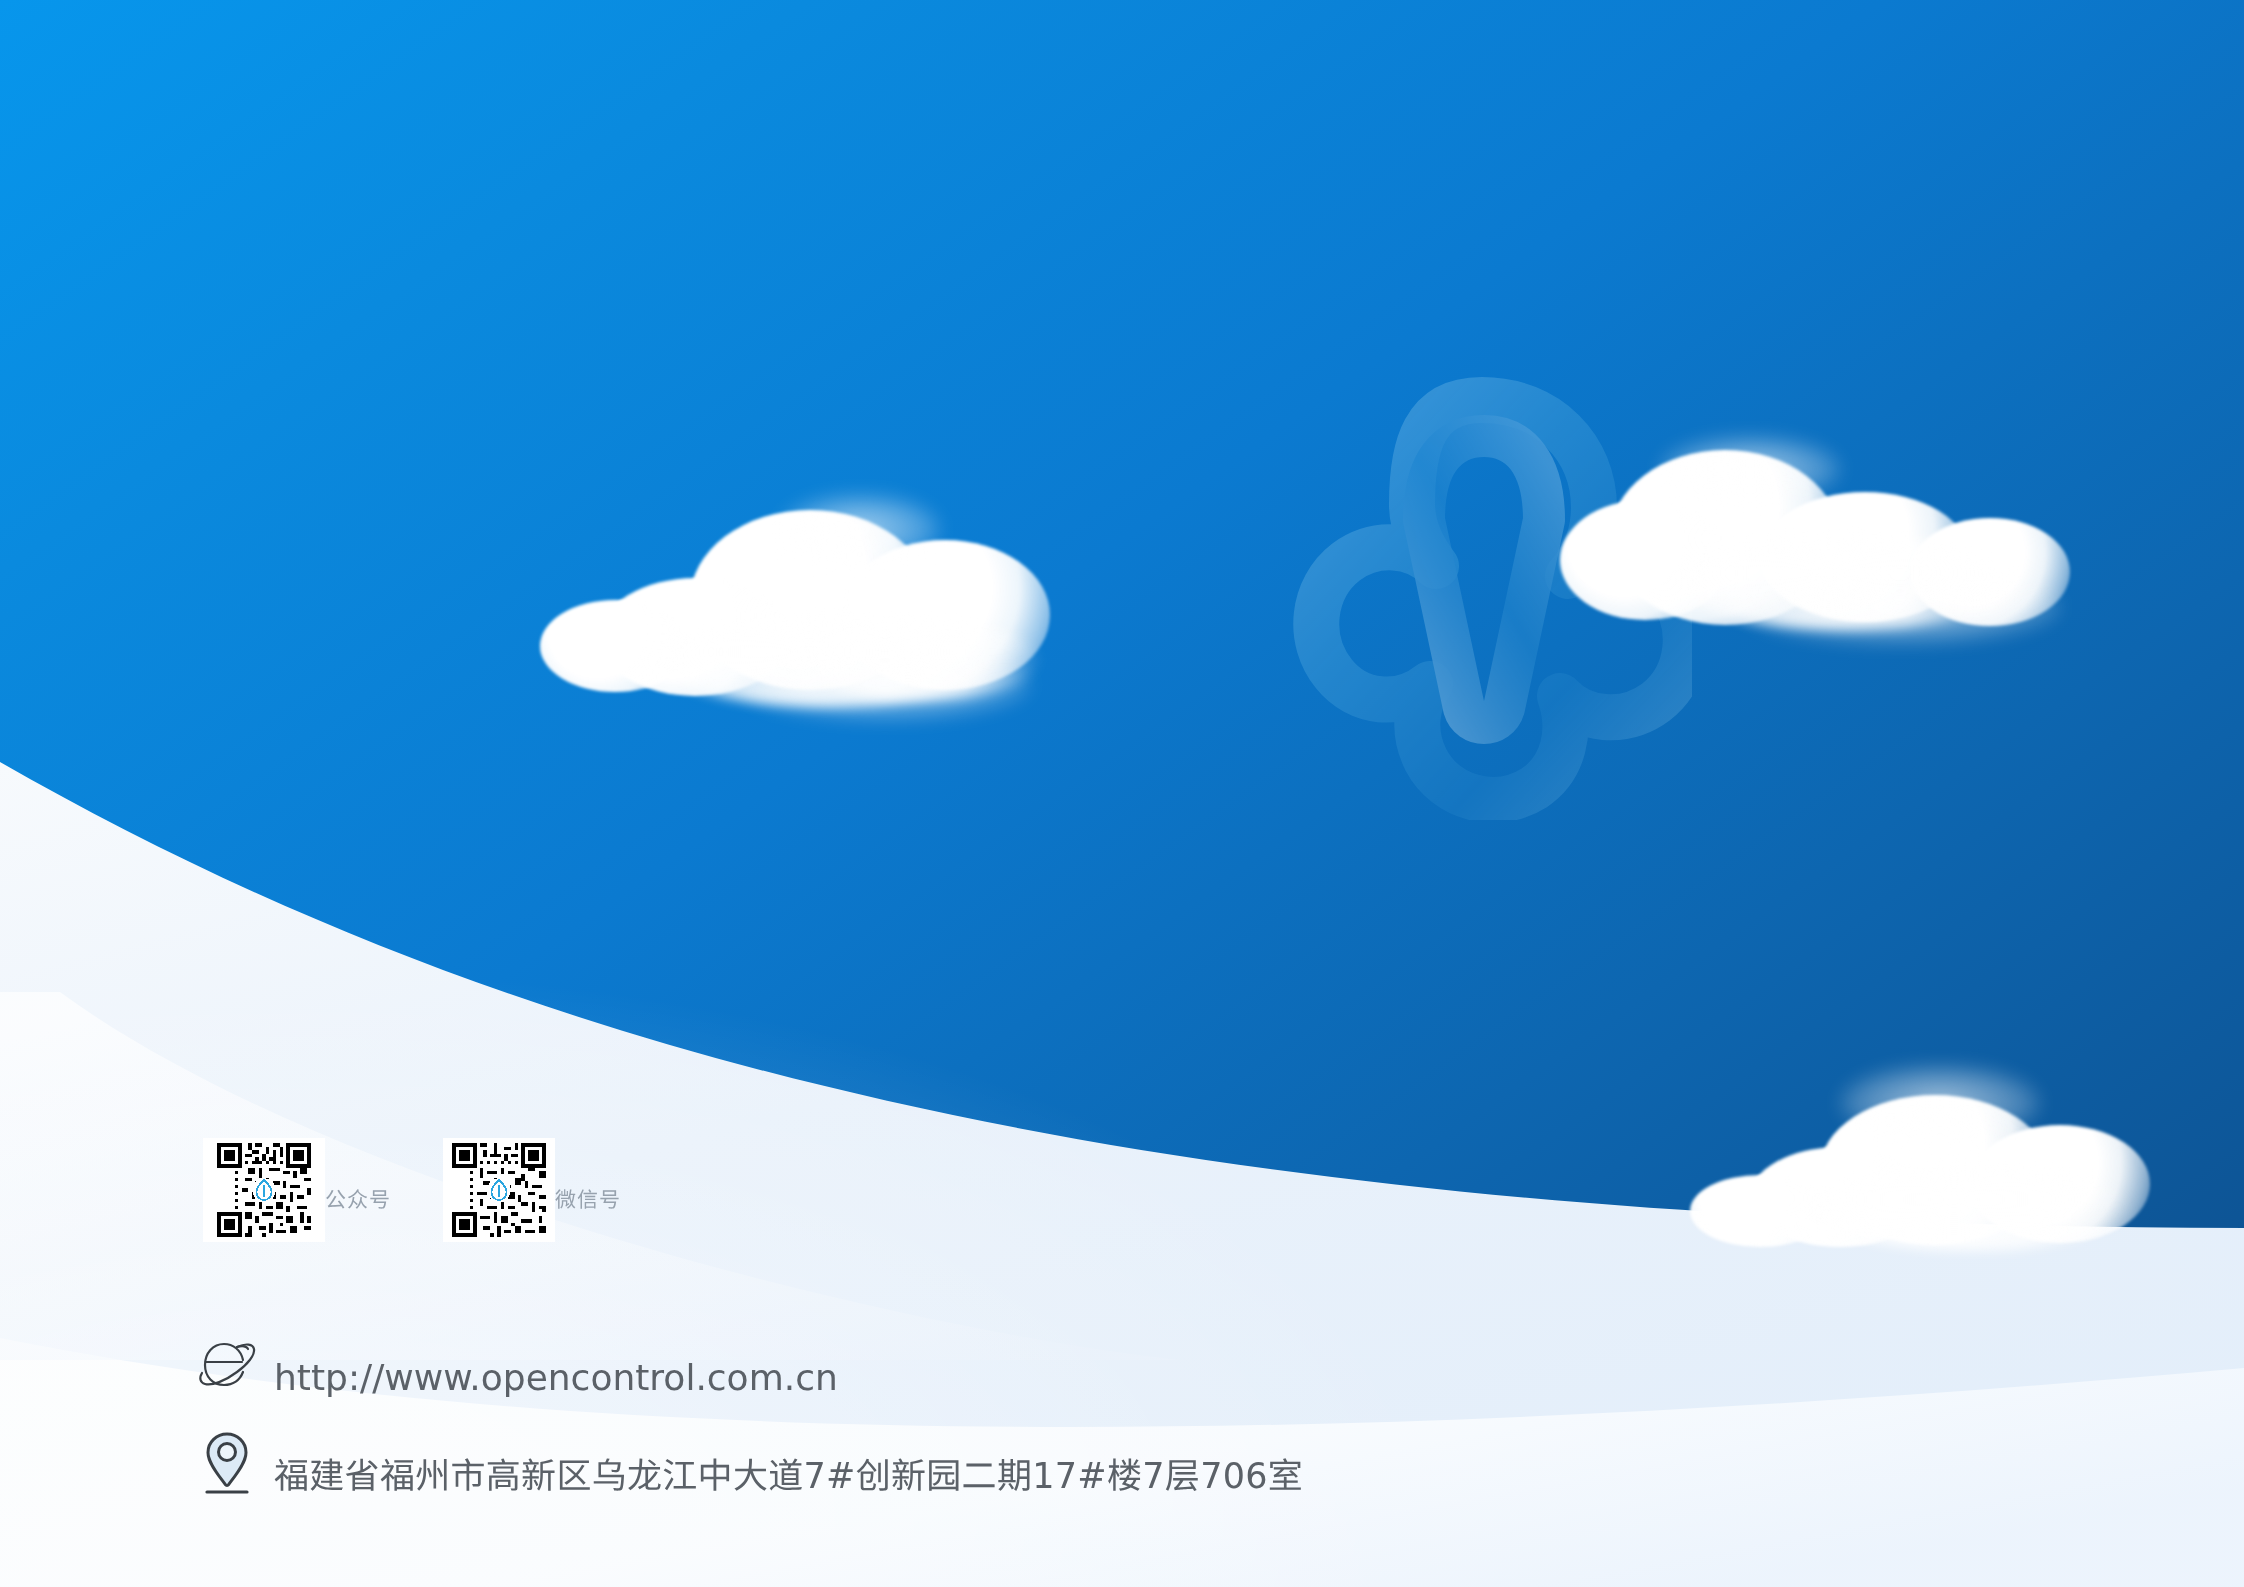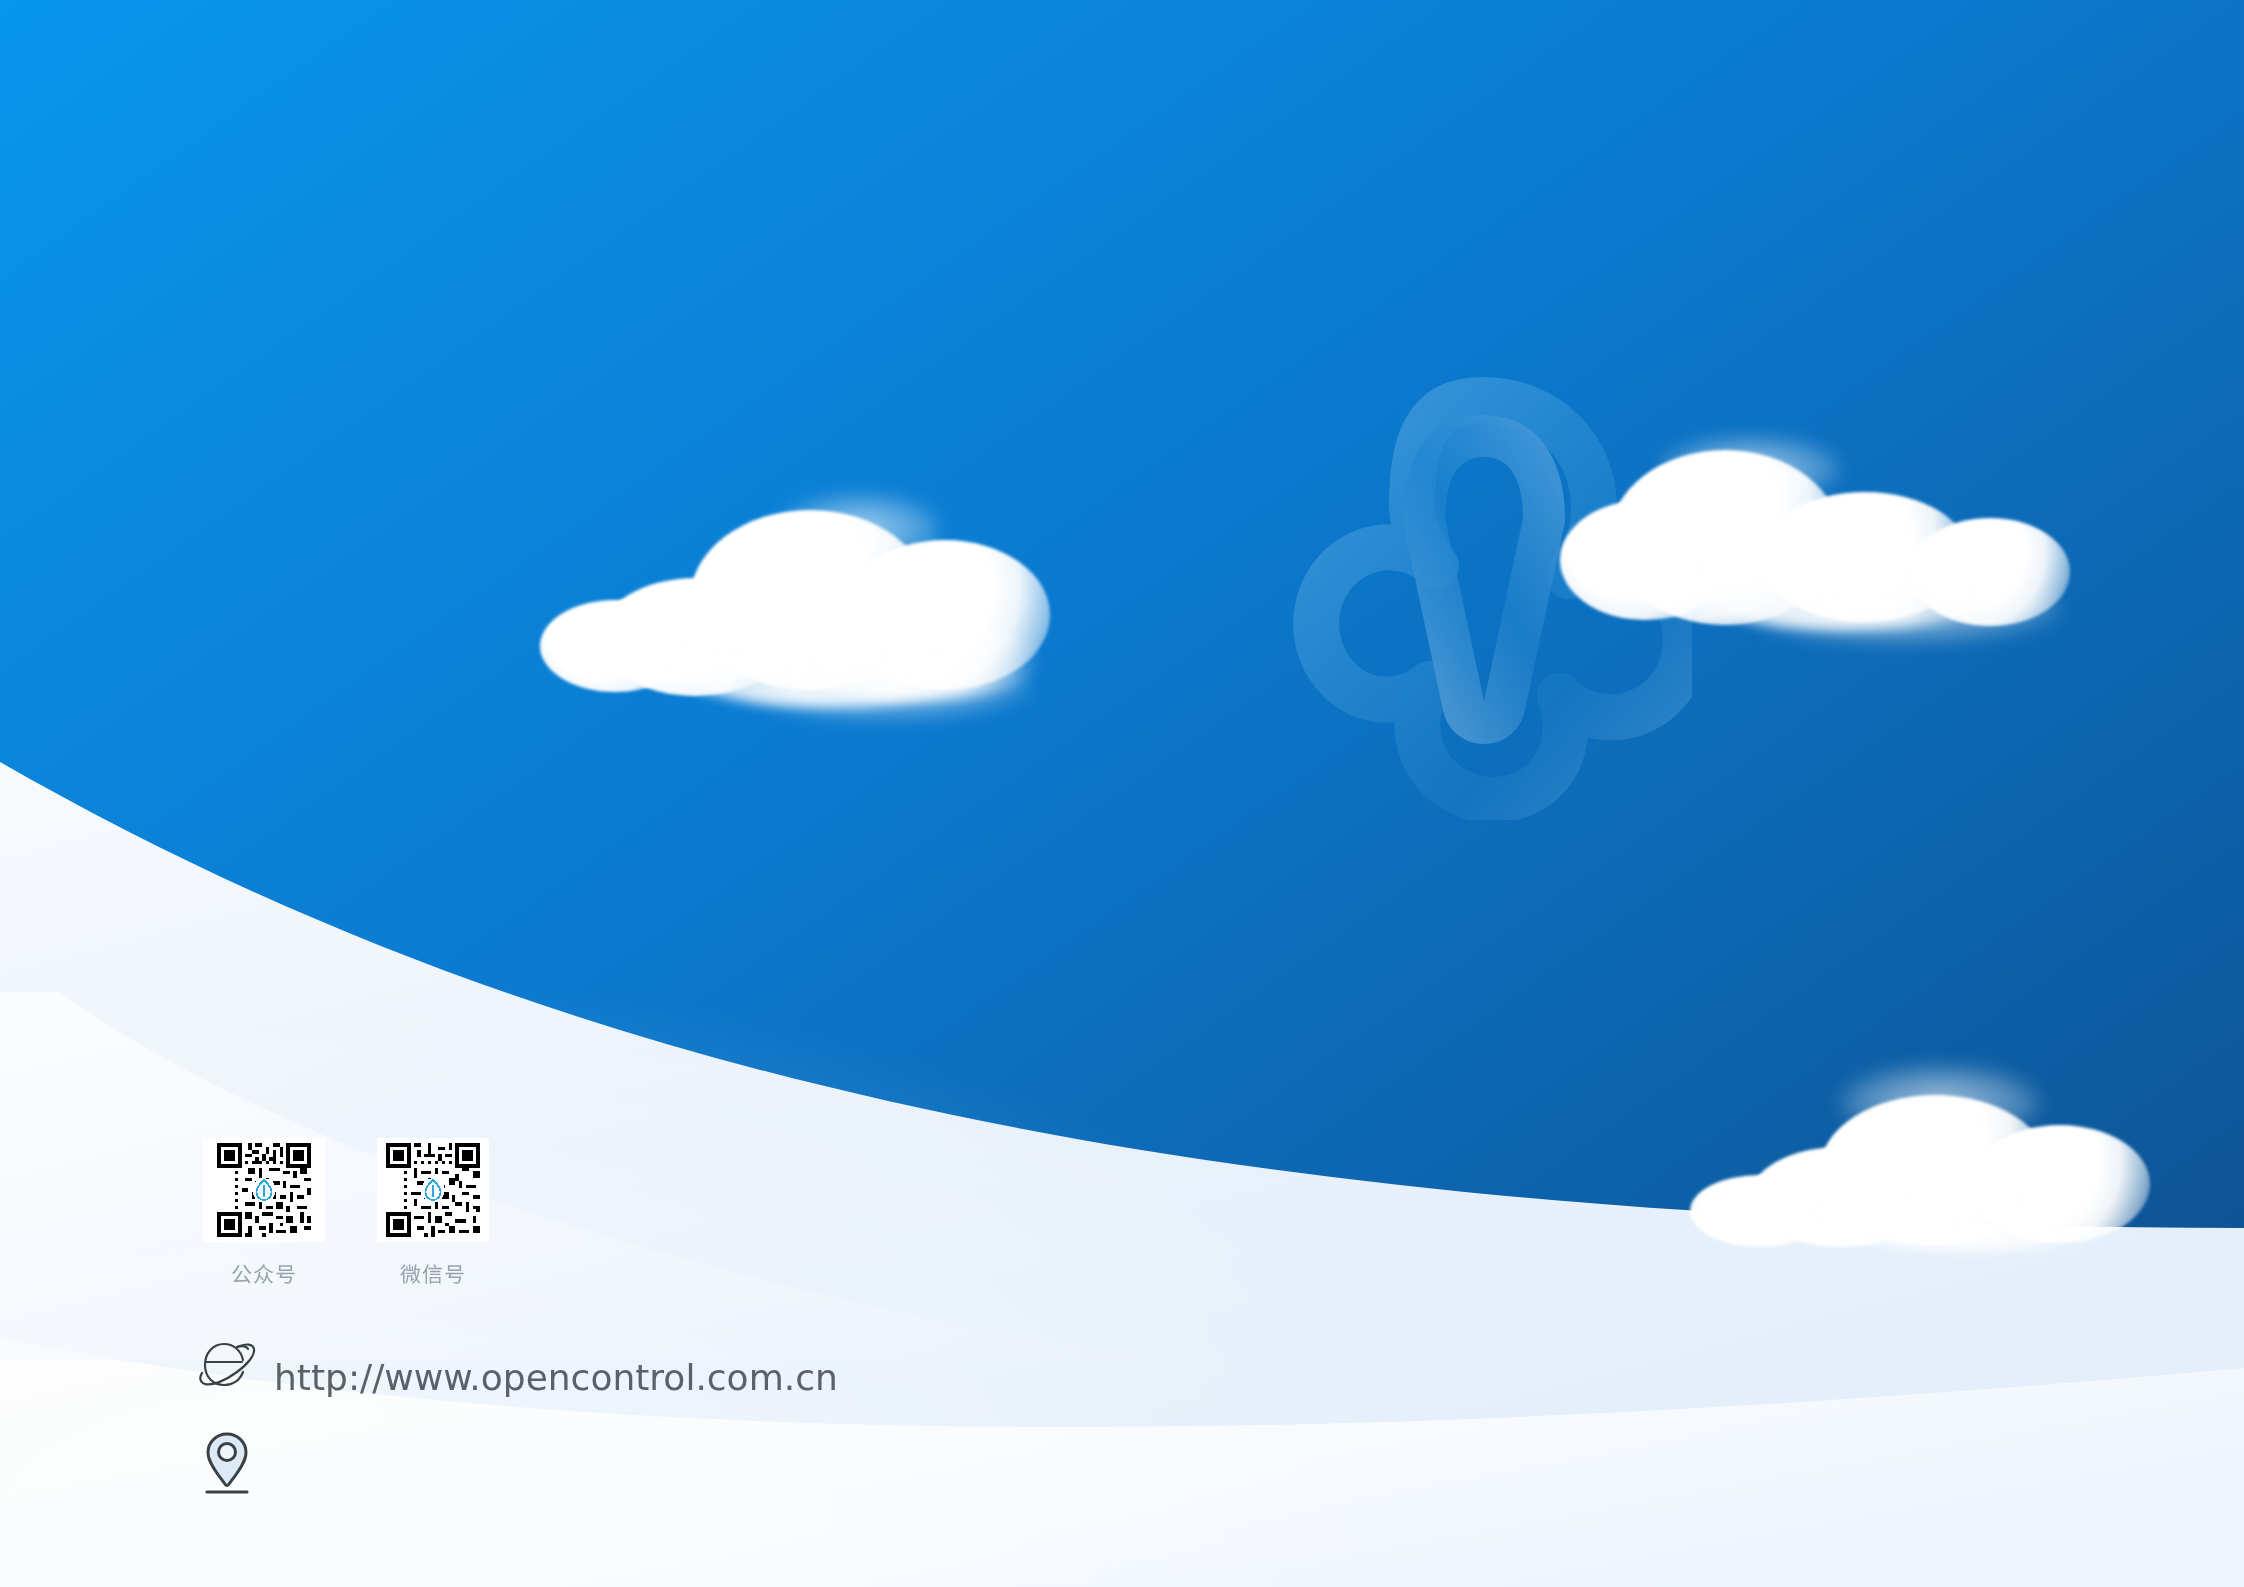--- a/index.html
+++ b/index.html
@@ -86,21 +86,21 @@
 
   .qr-group {
     position: absolute;
     left: 203px;
     top: 1138px;
     display: flex;
     gap: 52px;
   }
   .qr-item {
     display: flex;
-    flex-direction: column;
+    flex-direction: row;
     align-items: center;
   }
   .qr-code {
     width: 122px;
     height: 104px;
     background: #ffffff;
     padding: 2px;
     box-sizing: border-box;
     position: relative;
     display: block;
@@ -491,18 +491,19 @@
           <svg width="62" height="70" viewBox="0 0 62 70">
             <path d="M31,6 C41.5,6 50,14.2 50,24.4
                      C50,35.5 38,49 32.6,56.6
                      C31.8,57.7 30.2,57.7 29.4,56.6
                      C24,49 12,35.5 12,24.4
                      C12,14.2 20.5,6 31,6 Z" fill="#dceaf6" stroke="#3a4046" stroke-width="3" stroke-linejoin="round"></path>
             <circle cx="31" cy="24" r="8.5" fill="#eef5fb" stroke="#3a4046" stroke-width="3"></circle>
             <path d="M11,64 L51,64" stroke="#3a4046" stroke-width="3.2" stroke-linecap="round"></path>
           </svg>
         </div>
+        <div class="info-text">福建省福州市高新区乌龙江中大道7#创新园二期17#楼7层706室</div>
       </div>
 
     </div>
   </div>
 
 </div>
 
 </body></html>

